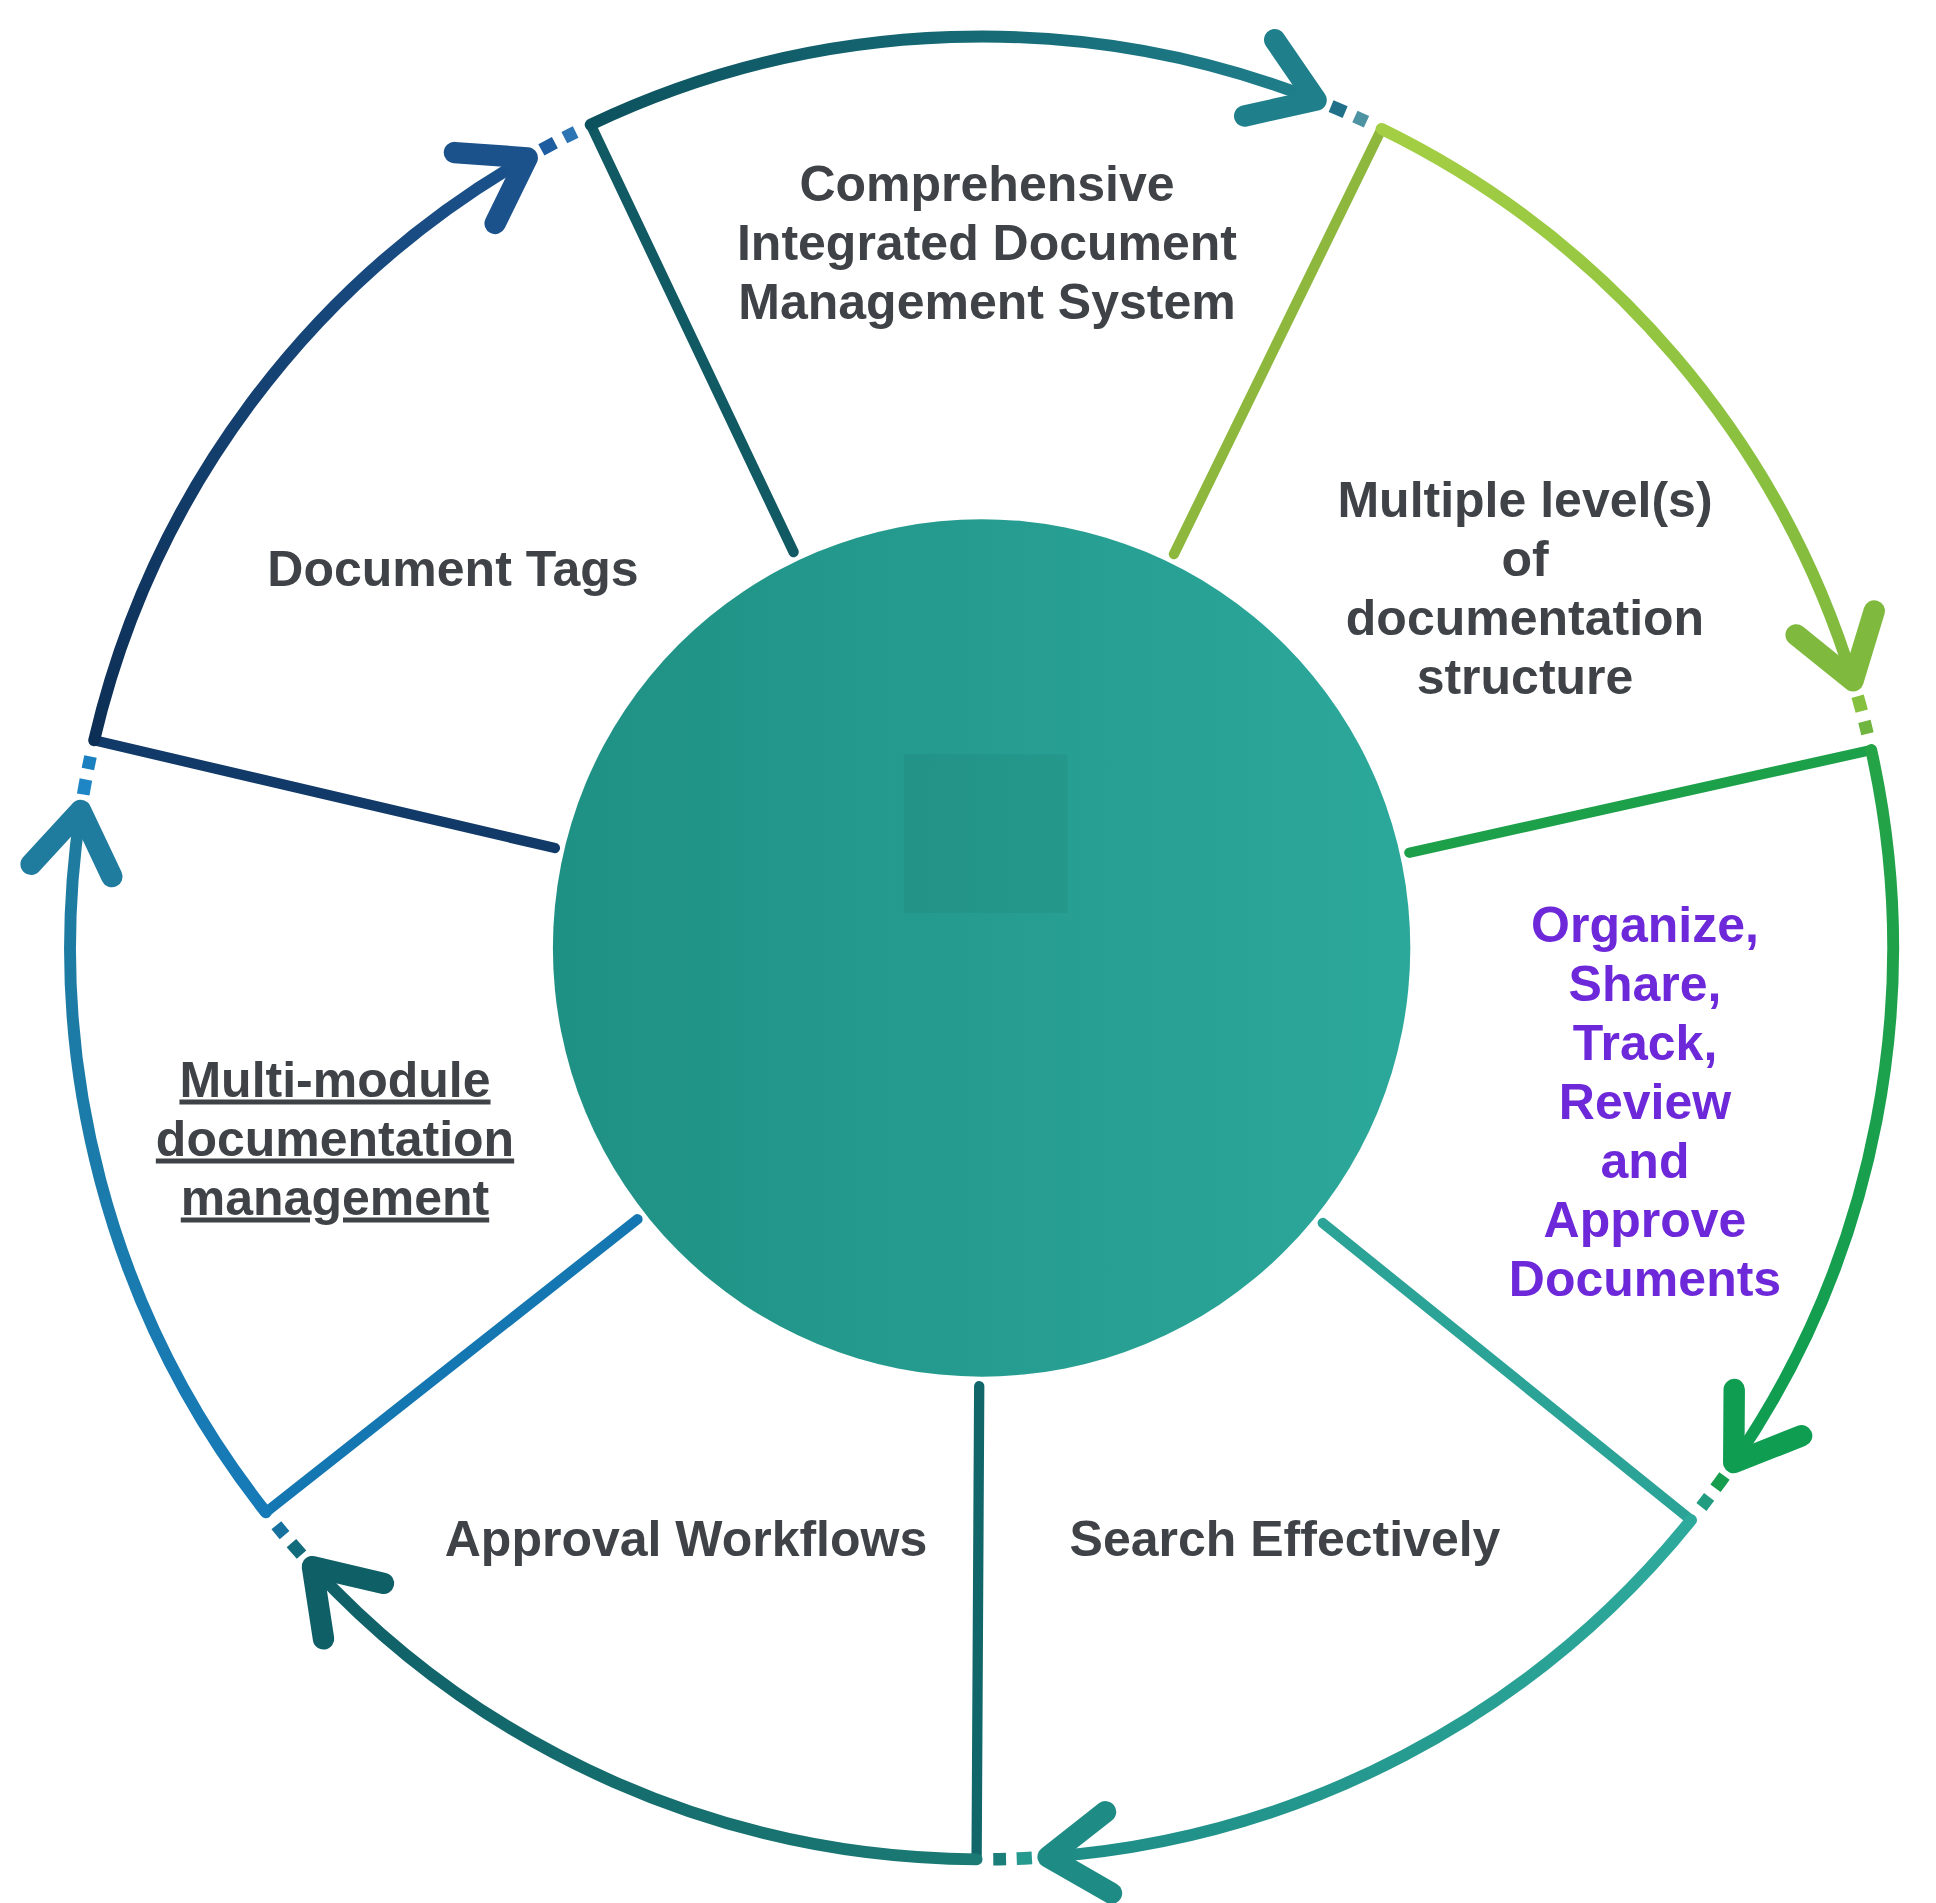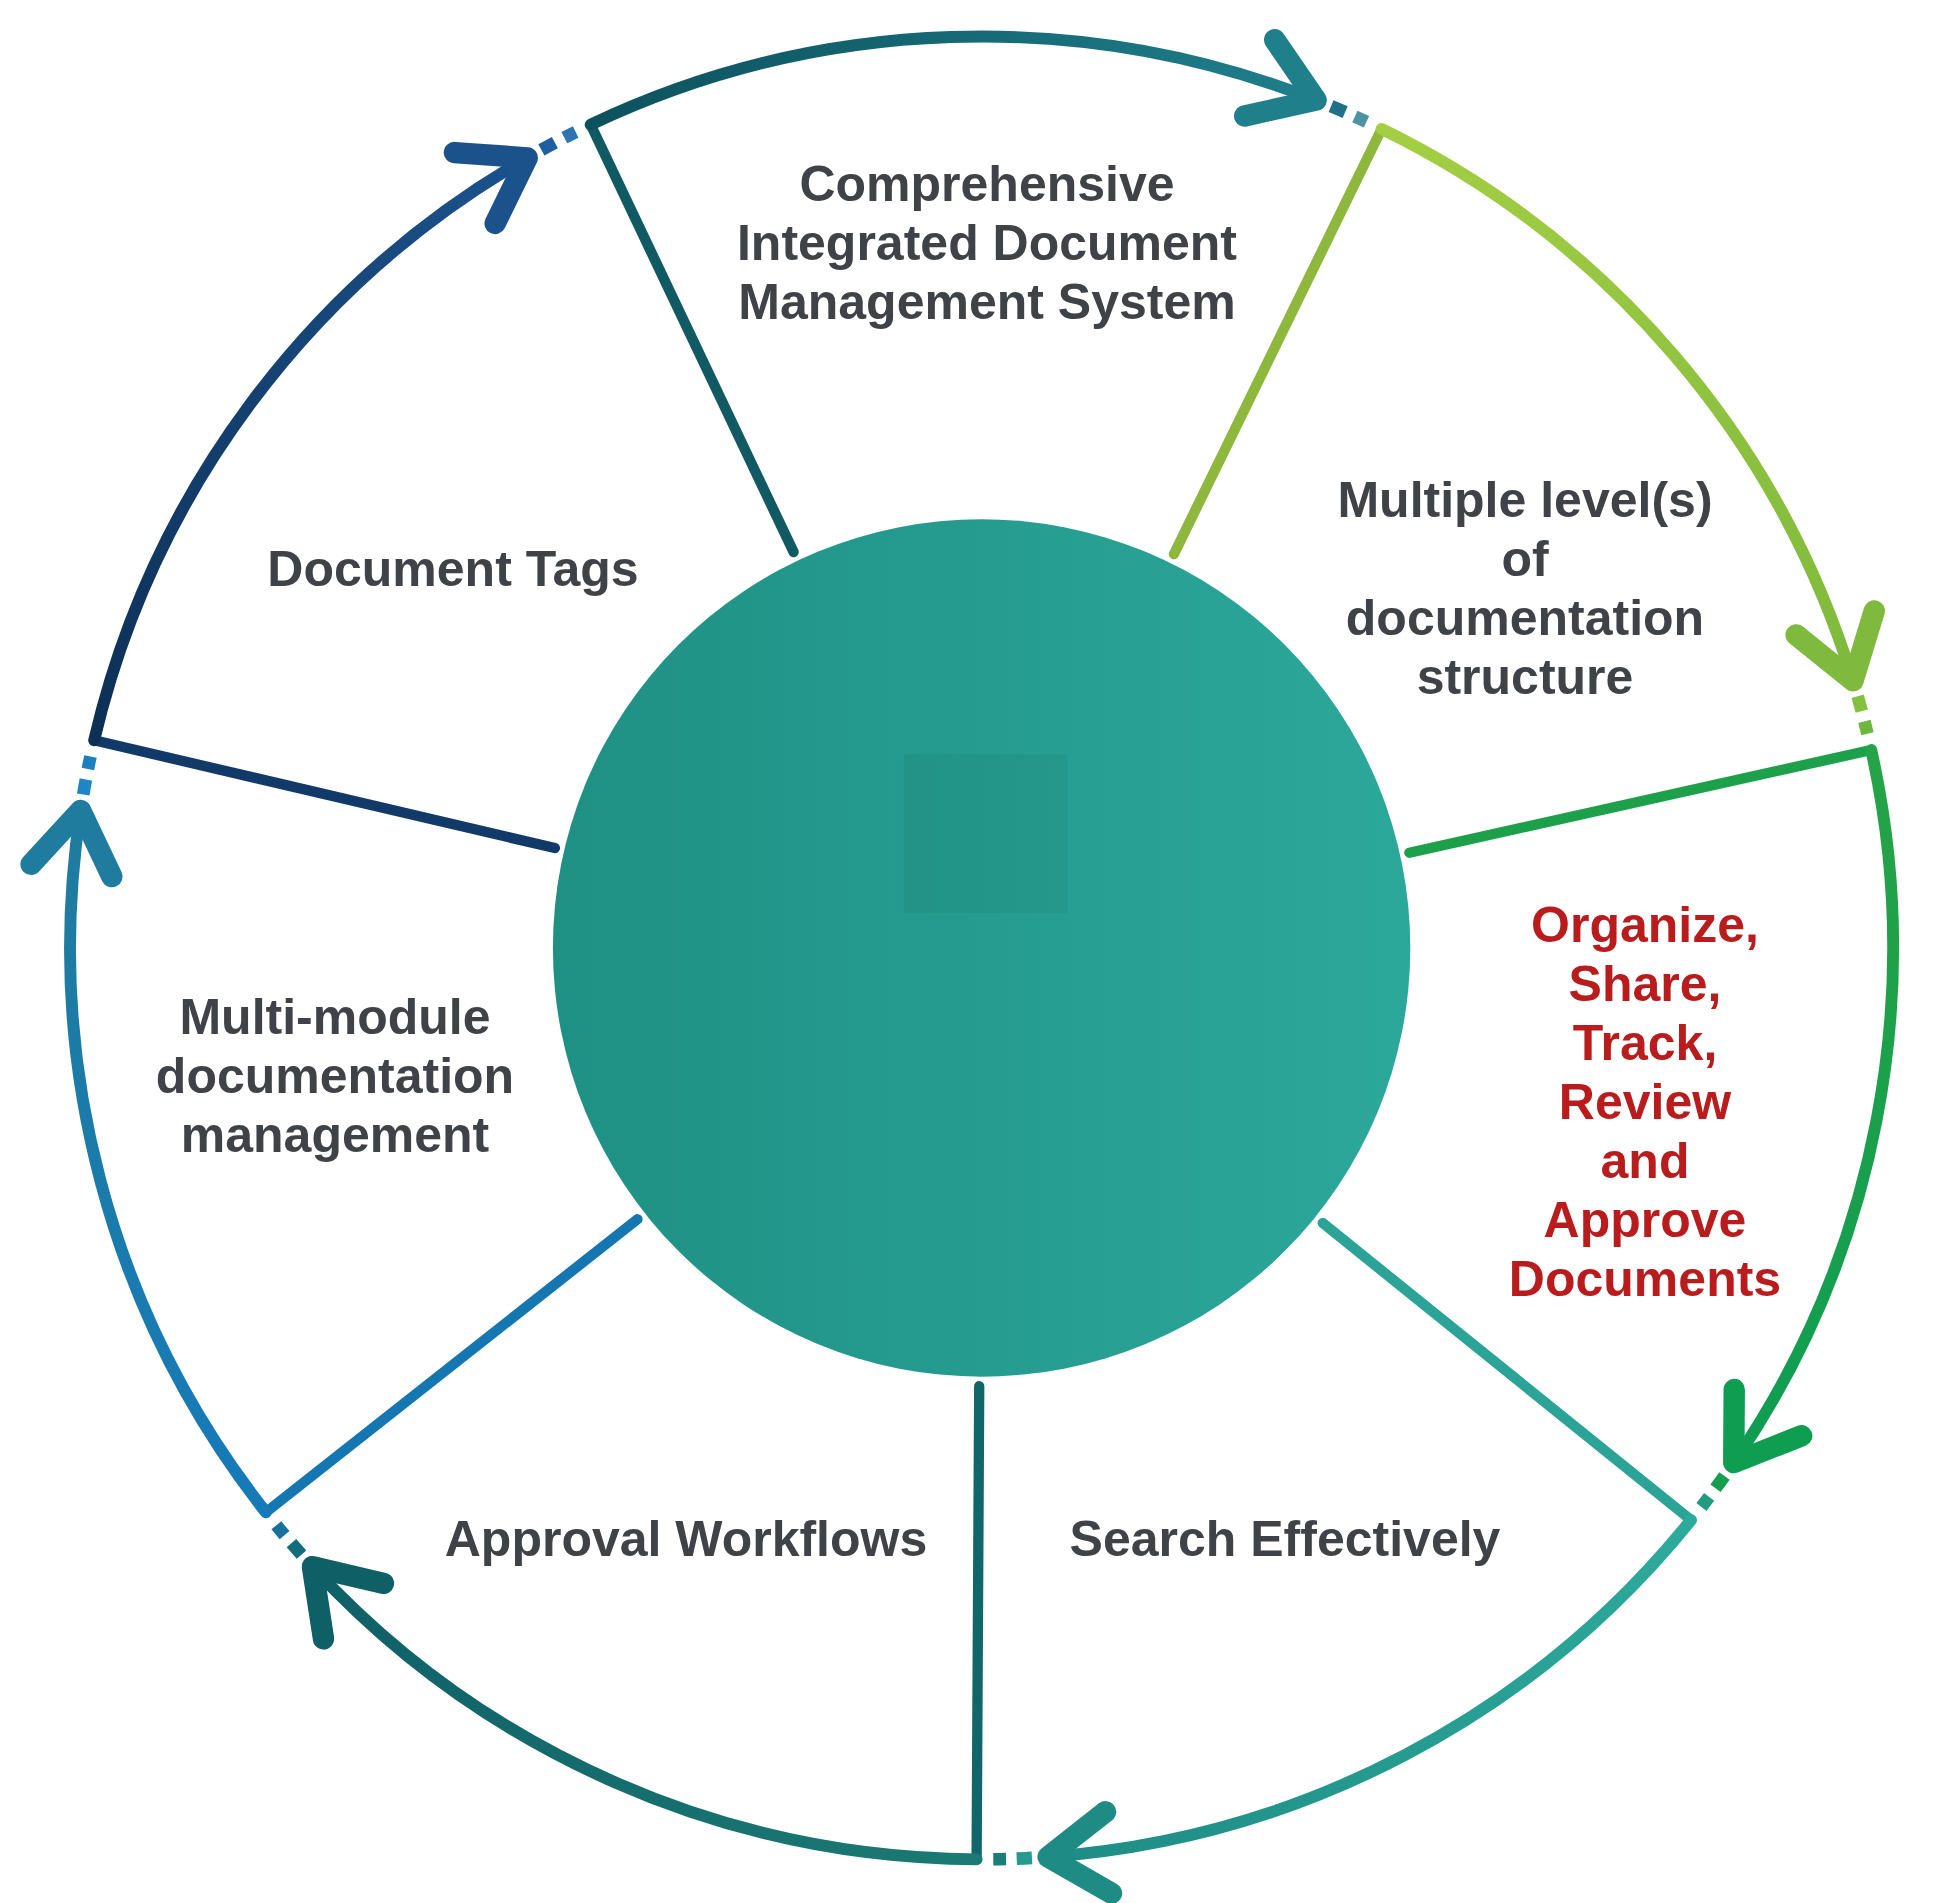--- a/index.html
+++ b/index.html
@@ -14,21 +14,21 @@
     font-size:50px;
     line-height:59px;
     white-space:pre-line;
     letter-spacing:0px;
   }
   .sl0{left:987px;top:243px;}
   .sl1{left:1525px;top:589px;}
   .sl2{left:1645px;top:1102px;}
   .sl3{left:1285px;top:1539px;}
   .sl4{left:686px;top:1539px;}
-  .sl5{left:335px;top:1076px;}
+  .sl5{left:335px;top:1139px;text-decoration:underline;}
   .sl6{left:453px;top:569px;text-align:right;}
 </style>
 </head>
 <body style="background: rgb(255, 255, 255);">
 
 <div class="canvas">
   <svg id="diagram-svg" width="1937" height="1903" viewBox="0 0 2439 2397">
       <defs>
         <linearGradient id="cgrad" x1="0%" y1="0%" x2="100%" y2="0%">
           <stop offset="0%" stop-color="#1F9084"></stop>
@@ -115,21 +115,21 @@
         <path d="M 710.4 173.4 A 1148 1148 0 0 1 724.7 166.2" fill="none" stroke="#2D74B4" stroke-width="16"></path>
       </g>
     </svg>
 
   <div class="seg-label sl0" style="color: rgb(63, 67, 71);">Comprehensive
 Integrated Document
 Management System</div>
   <div class="seg-label sl1" style="color: rgb(63, 67, 71);">Multiple level(s)
 of documentation
 structure</div>
-  <div class="seg-label sl2" style="color: #b91c1c;">Organize, Share,
+  <div class="seg-label sl2" style="color: #6d28d9;">Organize, Share,
 Track, Review
 and Approve
 Documents</div>
   <div class="seg-label sl3" style="color: rgb(63, 67, 71);">Search Effectively</div>
   <div class="seg-label sl4" style="color: rgb(63, 67, 71);">Approval Workflows</div>
   <div class="seg-label sl5" style="color: rgb(63, 67, 71);">Multi-module
 documentation
 management</div>
   <div class="seg-label sl6" style="color: rgb(63, 67, 71);">Document Tags</div>
 </div>

